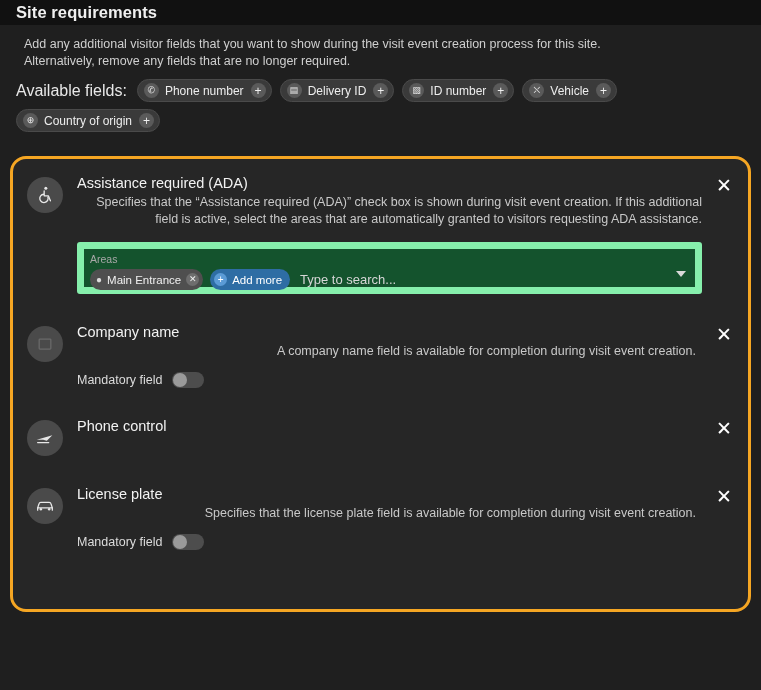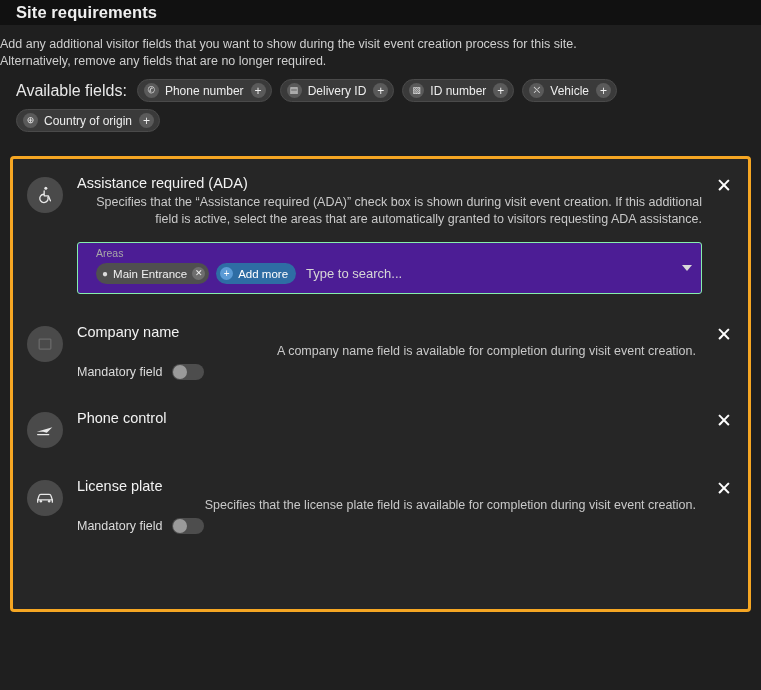--- a/index.html
+++ b/index.html
@@ -26,21 +26,21 @@
   }
   .titlebar h1 {
     margin: 0;
     font-size: 16.5px;
     font-weight: 600;
     color: #f0f0f0;
     letter-spacing: .1px;
   }
   
   .intro {
-    padding: 11px 14px 0 0;
+    padding: 11px 14px 0 24px;
     font-size: 12.5px;
     line-height: 17px;
     color: #cfcfcf;
   }
   .intro p { margin: 0; }
   
   .avail-wrap {
     padding: 9px 14px 0 16px;
     display: flex;
     flex-wrap: wrap;
@@ -90,21 +90,21 @@
     margin-left: 1px;
   }
   
   .panel {
     position: absolute;
     left: 10px;
     top: 156px;
     width: 741px;
     height: 456px;
     border: 3px solid #f5a623;
-    border-radius: 4px;
+    border-radius: 16px;
     background: #262626;
     overflow: hidden;
   }
   .panel-inner {
     padding: 0;
   }
   .row {
     position: relative;
     display: flex;
     padding: 16px 14px 0 14px;
@@ -151,25 +151,25 @@
     font-size: 19px;
     line-height: 1;
     cursor: pointer;
     font-weight: 400;
   }
   
   .areas-field {
     margin-top: 14px;
     width: 625px;
     height: 52px;
-    background: #4c1d95;
-    border: 1px solid #86efac;
+    background: #14532d;
+    border: 7px solid #86efac;
     border-radius: 3px;
     position: relative;
-    padding: 4px 10px 0 18px;
+    padding: 4px 10px 0 6px;
   }
   .areas-label {
     font-size: 10.5px;
     color: #a8a8a8;
     line-height: 13px;
   }
   .areas-row {
     display: flex;
     align-items: center;
     gap: 7px;
@@ -237,21 +237,21 @@
     border-left: 5px solid transparent;
     border-right: 5px solid transparent;
     border-top: 6px solid #d9d9d9;
     cursor: pointer;
   }
   
   .mand {
     display: flex;
     align-items: center;
     gap: 10px;
-    margin-top: 4px;
+    margin-top: 12px;
   }
   .mand-label {
     font-size: 12.5px;
     color: #dcdcdc;
   }
   .toggle {
     width: 32px; height: 16px;
     border-radius: 8px;
     background: #4d4d4d;
     position: relative;

